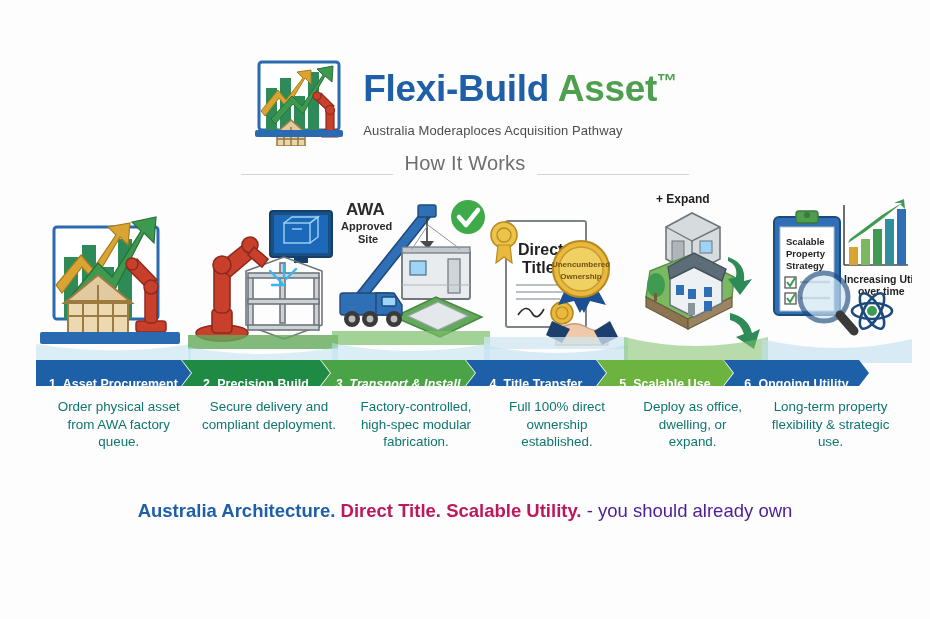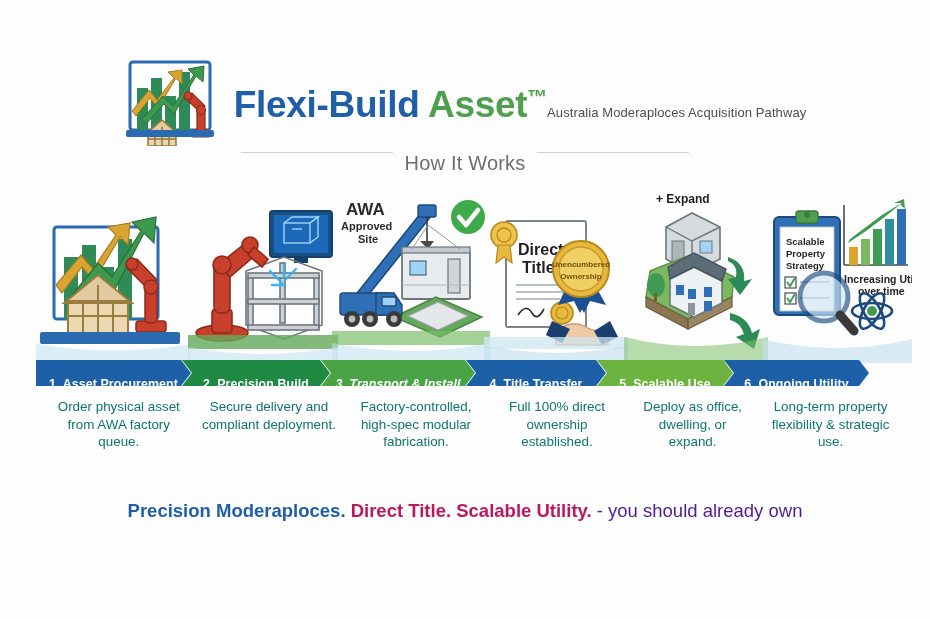--- a/index.html
+++ b/index.html
@@ -9,28 +9,28 @@
     font-family:"Liberation Sans", sans-serif;
     overflow:hidden;
     position:relative;
   }
   .page{position:relative;width:930px;height:619px;}
 
   
   .header{position:absolute;left:0;top:58px;width:930px;display:flex;justify-content:center;align-items:flex-start;}
   .logo-lockup{display:flex;align-items:center;gap:10px;}
   .logo-emblem{width:100px;height:88px;flex:none;}
-  .title-block{display:flex;flex-direction:row;align-items:center;margin-top:4px;}
+  .title-block{display:flex;flex-direction:column;align-items:flex-start;margin-top:4px;}
   .main-title{font-size:37px;font-weight:bold;line-height:1;letter-spacing:-0.3px;white-space:nowrap;}
   .t-blue{color:#1e5fa8;}
   .t-green{color:#4e9f4e;}
   .tm{font-size:20px;vertical-align:super;line-height:0;}
   .subtitle{font-size:13px;color:#4d4d4d;margin-top:16px;letter-spacing:.1px;white-space:nowrap;}
 
-  .howitworks{position:absolute;top:152px;left:0;width:930px;display:flex;align-items:flex-start;justify-content:center;gap:12px;}
+  .howitworks{position:absolute;top:152px;left:0;width:930px;display:flex;align-items:flex-end;justify-content:center;gap:12px;}
   .hiw-rule{height:1px;background:#d2d2d2;width:152px;}
   .hiw-text{font-size:20px;color:#6e6e6e;letter-spacing:.2px;white-space:nowrap;}
 
   
   .art-row{position:absolute;top:185px;left:36px;width:858px;height:178px;}
   .art-cell{position:absolute;top:0;height:178px;}
   .art-cell svg{display:block;}
 
   
   .banners{position:absolute;top:360px;left:36px;width:858px;height:26px;display:flex;}
@@ -416,19 +416,19 @@
   <div class="descs">
     <div class="desc d1">Order physical asset from AWA factory queue.</div>
     <div class="desc d3">Secure delivery and compliant deployment.</div>
     <div class="desc d2">Factory-controlled, high-spec modular fabrication.</div>
     <div class="desc d4">Full 100% direct ownership established.</div>
     <div class="desc d5">Deploy as office, dwelling, or expand.</div>
     <div class="desc d6">Long-term property flexibility &amp; strategic use.</div>
   </div>
 
   <div class="tagline">
-    <span class="tag-blue">Precision Moderaploces.</span>
+    <span class="tag-blue">Australia Architecture.</span>
     <span class="tag-green">Direct Title.</span>
     <span class="tag-green">Scalable Utility.</span>
     <span class="tag-dark">- you should already own</span>
   </div>
 
 </div>
 
 </body></html>

